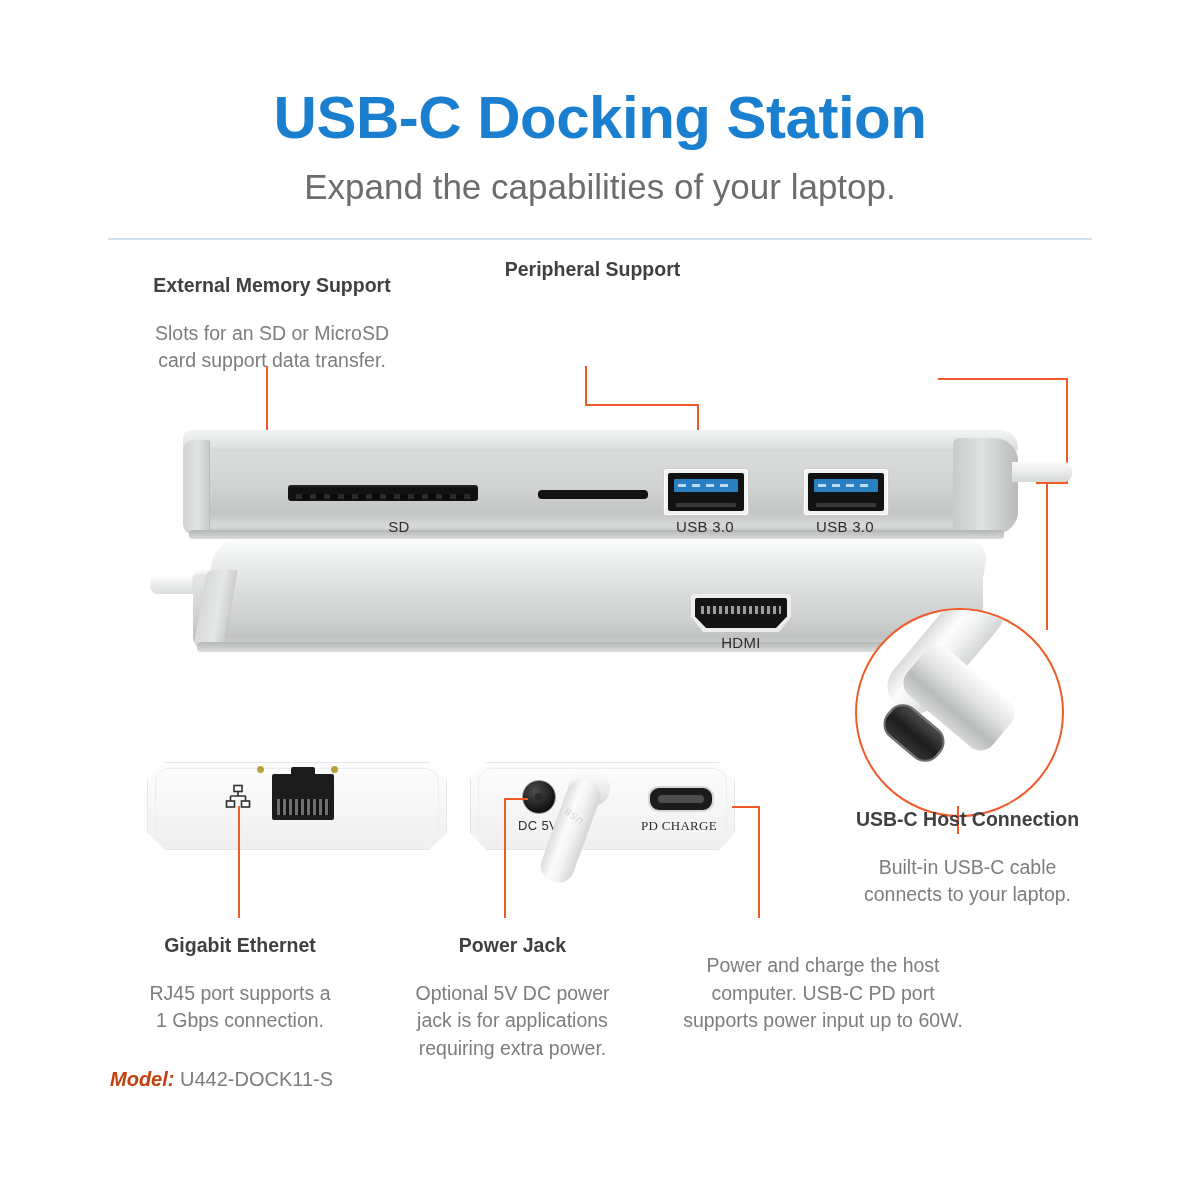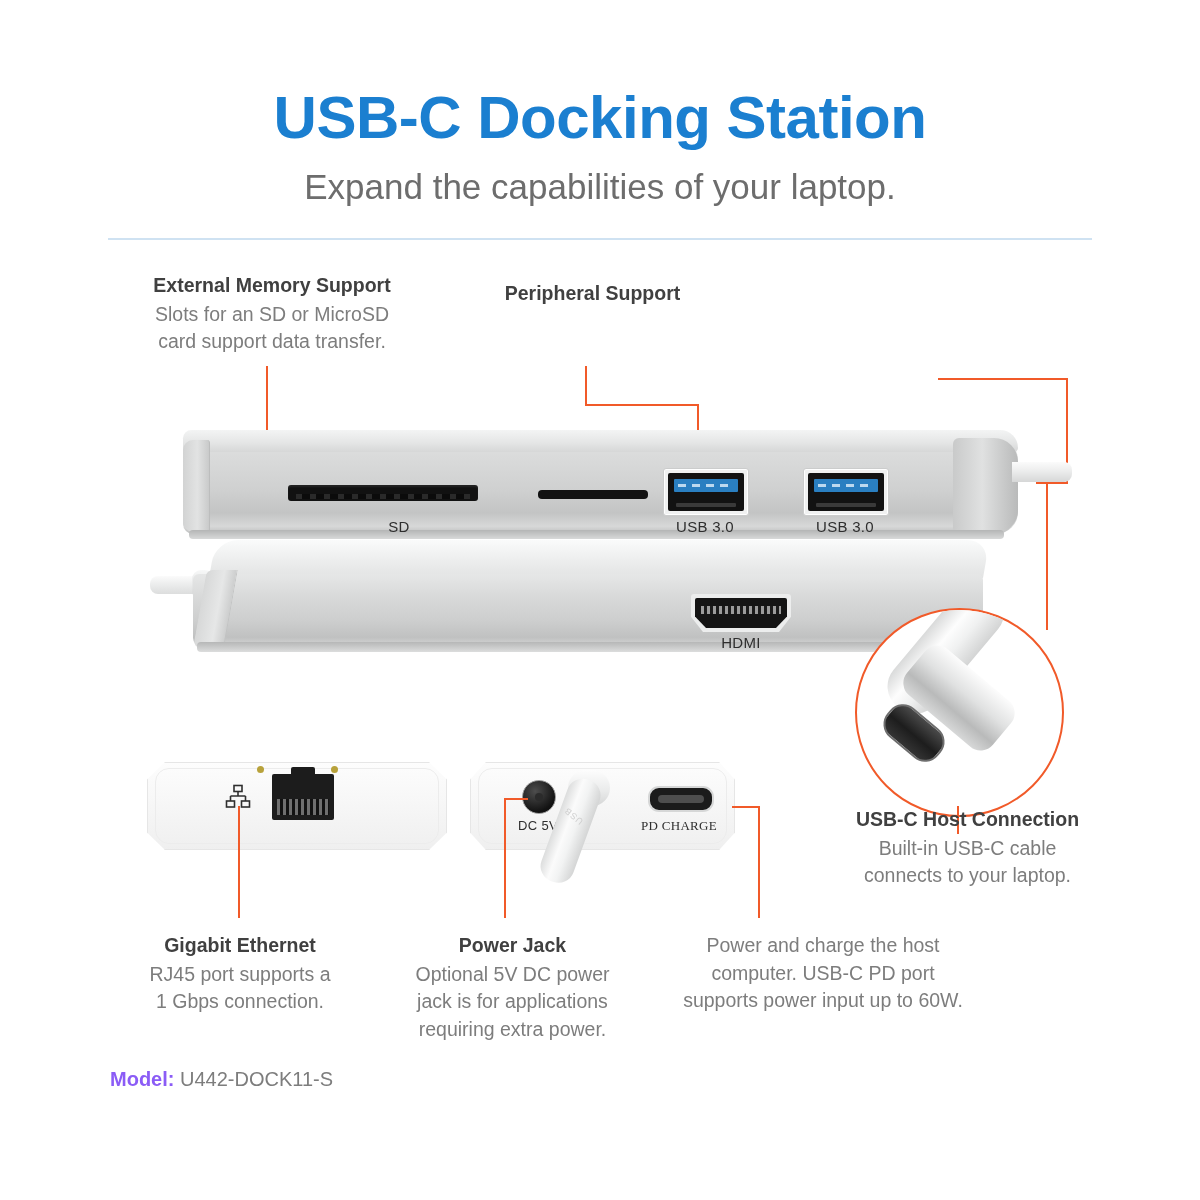--- a/index.html
+++ b/index.html
@@ -30,20 +30,21 @@
 
   
   .callout{position:absolute;text-align:center;}
   .callout .hd{
     font-size:19.5px;font-weight:bold;color:#404040;line-height:1.42;
     margin-bottom:1px;
   }
   .callout .bd{
     font-size:19.5px;font-weight:normal;color:#7d7d7d;line-height:1.42;
     white-space:pre-line;
+    margin-top:20px;
   }
 
   
   .lead{position:absolute;background:#f15a29;}
   .lead.v{width:2px;}
   .lead.h{height:2px;}
   .box{position:absolute;border:2px solid #f15a29;}
 
   
   .dock-top{
@@ -274,38 +275,38 @@
   .cable-txt{
     position:absolute;color:#cfcfcf;font-size:9px;letter-spacing:1px;
     transform:rotate(200deg);
   }
 
   .plabel-sm{position:absolute;font-size:13px;color:#2e2e2e;letter-spacing:.3px;text-align:center;}
 
   .model{
     position:absolute;left:110px;top:1068px;font-size:20px;color:#7d7d7d;
   }
-  .model b{color:#8b5cf6;font-weight:bold;}
+  .model b{color:#c2410c;font-weight:bold;font-style:italic;}
 </style>
 </head>
 <body>
 
 <div id="stage">
 
   <div class="title">USB-C Docking Station</div>
   <div class="subtitle">Expand the capabilities of your laptop.</div>
   <div class="rule"></div>
 
   <div class="callout" style="left:92px;top:272px;width:360px;">
     <div class="hd">External Memory Support</div>
     <div class="bd">Slots for an SD or MicroSD
 card support data transfer.</div>
   </div>
 
-  <div class="callout" style="left:430px;top:280px;width:325px;">
+  <div class="callout" style="left:430px;top:256px;width:325px;">
     <div class="hd">Peripheral Support</div>
   </div>
 
 
   <div class="lead v" style="left:266px;top:366px;height:84px;"></div>
   <div class="box" style="left:240px;top:450px;width:360px;height:78px;border-bottom-color:#f15a29;"></div>
 
   <div class="lead v" style="left:585px;top:366px;height:40px;"></div>
   <div class="lead h" style="left:585px;top:404px;width:114px;"></div>
   <div class="lead v" style="left:697px;top:404px;height:46px;"></div>

